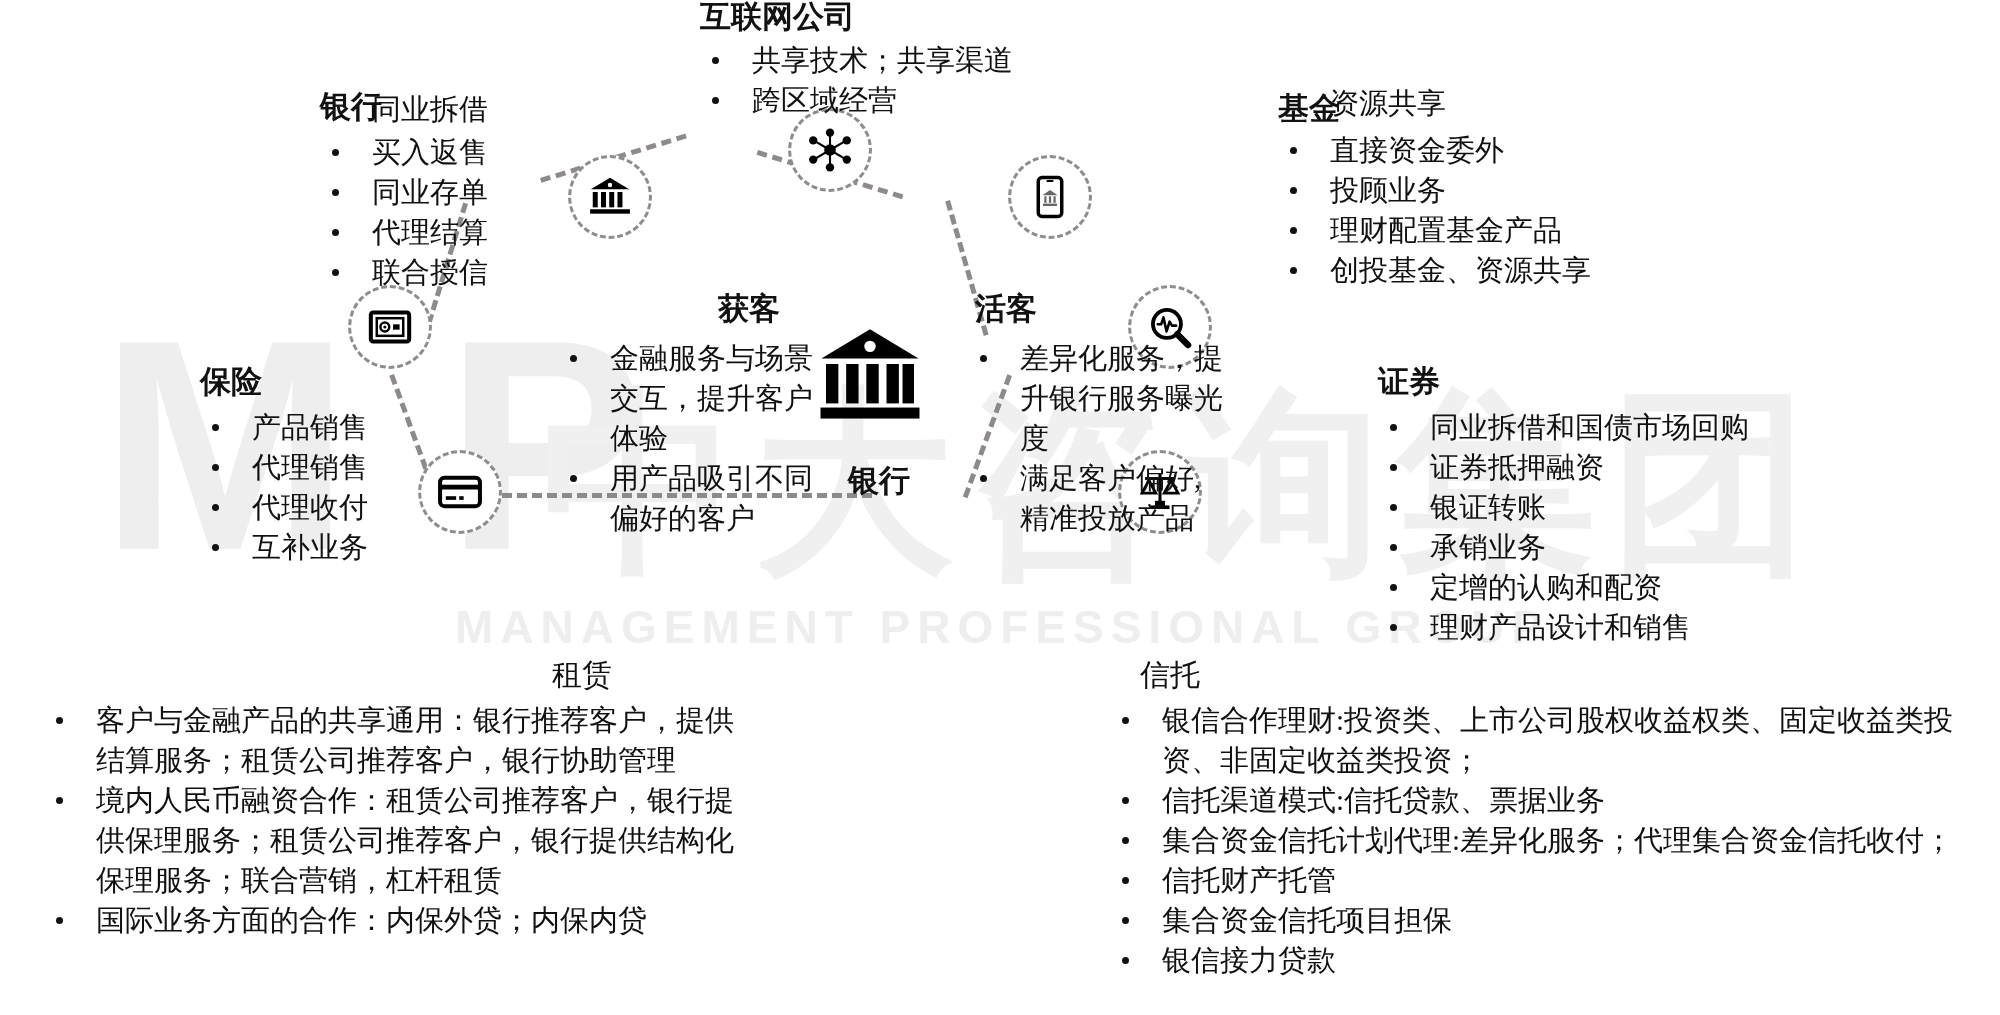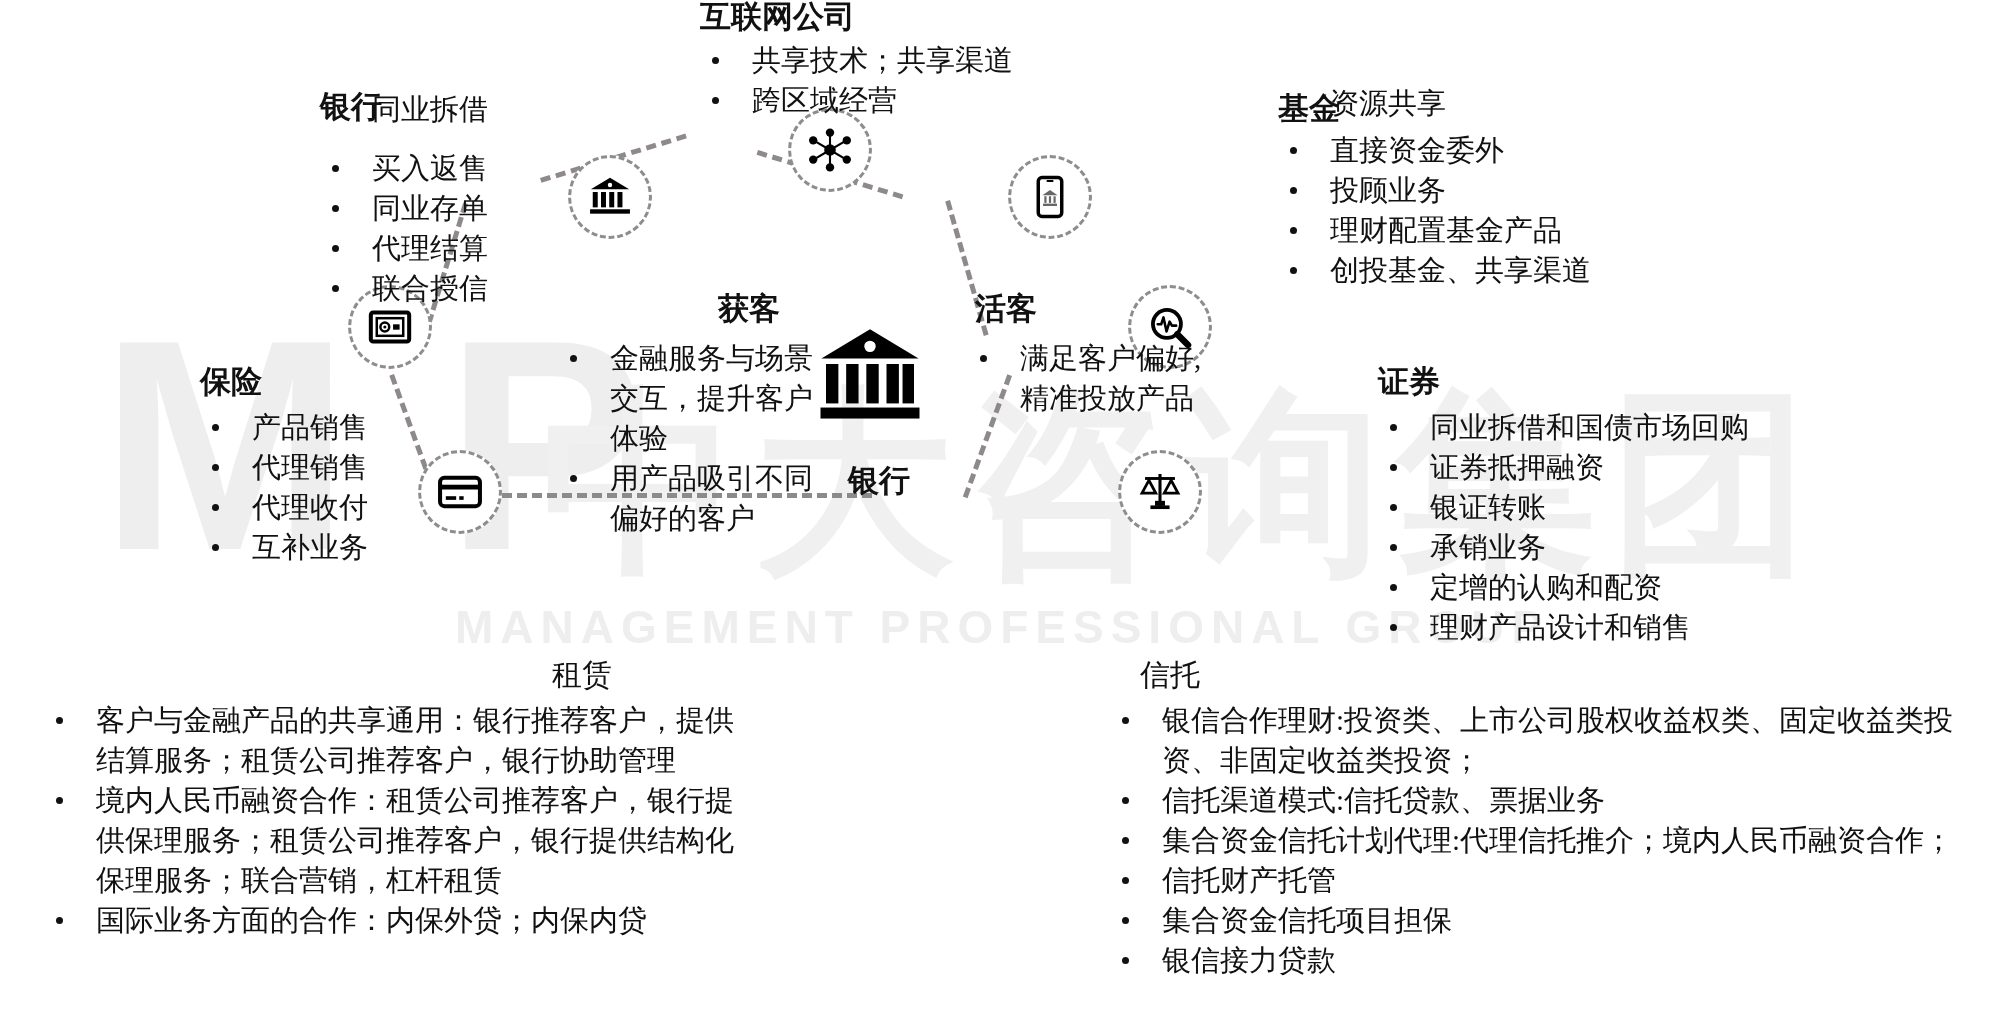--- a/index.html
+++ b/index.html
@@ -222,52 +222,57 @@
         <span>交互，提升客户</span>
         <span>体验</span>
       </li>
       <li>
         <span>用产品吸引不同</span>
         <span>偏好的客户</span>
       </li>
     </ul>
   <ul class="bl ctr-list" id="center-right-list" style="left:968px;top:338px;width:235px;">
       <li>
+        <span>差异化服务，提</span>
+        <span>升银行服务曝光</span>
+        <span>度</span>
+      </li>
+      <li>
         <span>满足客户偏好,</span>
         <span>精准投放产品</span>
       </li>
     </ul>
 
   <div class="grp" style="left:700px;top:0px;">
     <div class="ttl">互联网公司</div>
     <ul class="bl" id="internet-list" style="margin-top:6px;">
         <li>共享技术；共享渠道</li>
         <li>跨区域经营</li>
       </ul>
   </div>
 
   <div class="grp" style="left:320px;top:90px;">
     <div class="ttl">银行</div>
     <div class="lead" style="left:52px;top:2px;">同业拆借</div>
-    <ul class="bl" id="bank-list" style="margin-top:24px;">
+    <ul class="bl" id="bank-list" style="margin-top:8px;">
         <li>买入返售</li>
         <li>同业存单</li>
         <li>代理结算</li>
         <li>联合授信</li>
       </ul>
   </div>
 
   <div class="grp" style="left:1278px;top:92px;">
     <div class="ttl">基金</div>
     <div class="lead" style="left:52px;top:-6px;">资源共享</div>
     <ul class="bl" id="fund-list" style="margin-top:4px;">
         <li>直接资金委外</li>
         <li>投顾业务</li>
         <li>理财配置基金产品</li>
-        <li>创投基金、共享渠道</li>
+        <li>创投基金、资源共享</li>
       </ul>
   </div>
 
   <div class="grp" style="left:200px;top:365px;">
     <div class="ttl">保险</div>
     <ul class="bl" id="insurance-list" style="margin-top:8px;">
         <li>产品销售</li>
         <li>代理销售</li>
         <li>代理收付</li>
         <li>互补业务</li>
@@ -288,19 +293,19 @@
 
   <ul class="bl wrap btm" id="btm-leasing" style="left:0px;top:700px;width:690px;padding-left:44px;">
       <li>客户与金融产品的共享通用：银行推荐客户，提供结算服务；租赁公司推荐客户，银行协助管理</li>
       <li>境内人民币融资合作：租赁公司推荐客户，银行提供保理服务；租赁公司推荐客户，银行提供结构化保理服务；联合营销，杠杆租赁</li>
       <li>国际业务方面的合作：内保外贷；内保内贷</li>
     </ul>
 
   <ul class="bl wrap btm" id="btm-trust" style="left:1110px;top:700px;width:860px;">
       <li>银信合作理财:投资类、上市公司股权收益权类、固定收益类投资、非固定收益类投资；</li>
       <li>信托渠道模式:信托贷款、票据业务</li>
-      <li>集合资金信托计划代理:代理信托推介；境内人民币融资合作；</li>
+      <li>集合资金信托计划代理:差异化服务；代理集合资金信托收付；</li>
       <li>信托财产托管</li>
       <li>集合资金信托项目担保</li>
       <li>银信接力贷款</li>
     </ul>
 
 </div>
 
 </body></html>

